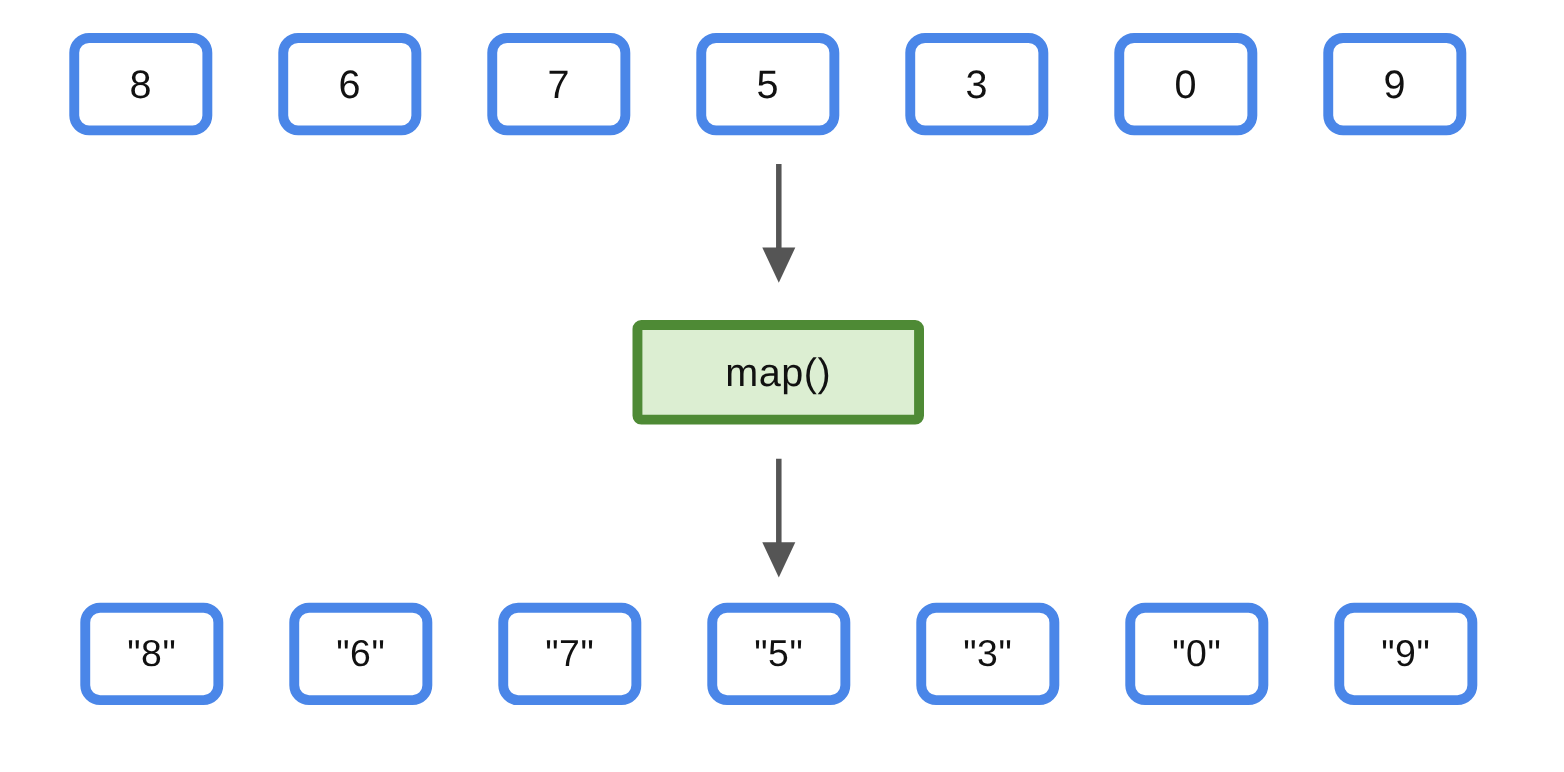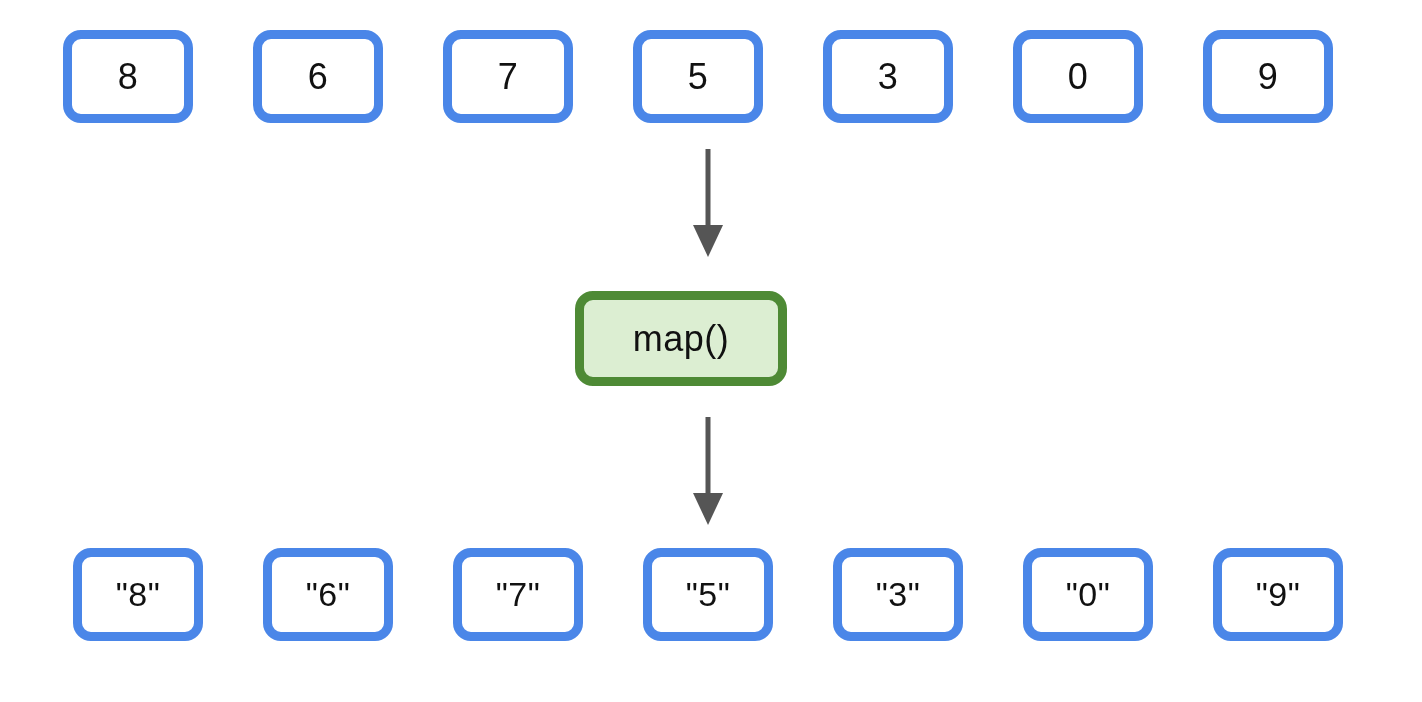--- a/index.html
+++ b/index.html
@@ -35,25 +35,25 @@
   .node-input, .node-output {
     width: 130px;
     height: 93px;
     border: 9px solid #4a86e8;
     font-size: 36px;
   }
   .node-output {
     font-size: 34px;
   }
   .node-op {
-    width: 212px;
+    width: 265px;
     height: 95px;
     border: 9px solid #4e8a35;
     background: #dceed2;
-    border-radius: 18px;
+    border-radius: 8px;
     font-size: 36px;
   }
   .arrow {
     position: absolute;
     pointer-events: none;
   }
 </style>
 </head>
 <body>
 

